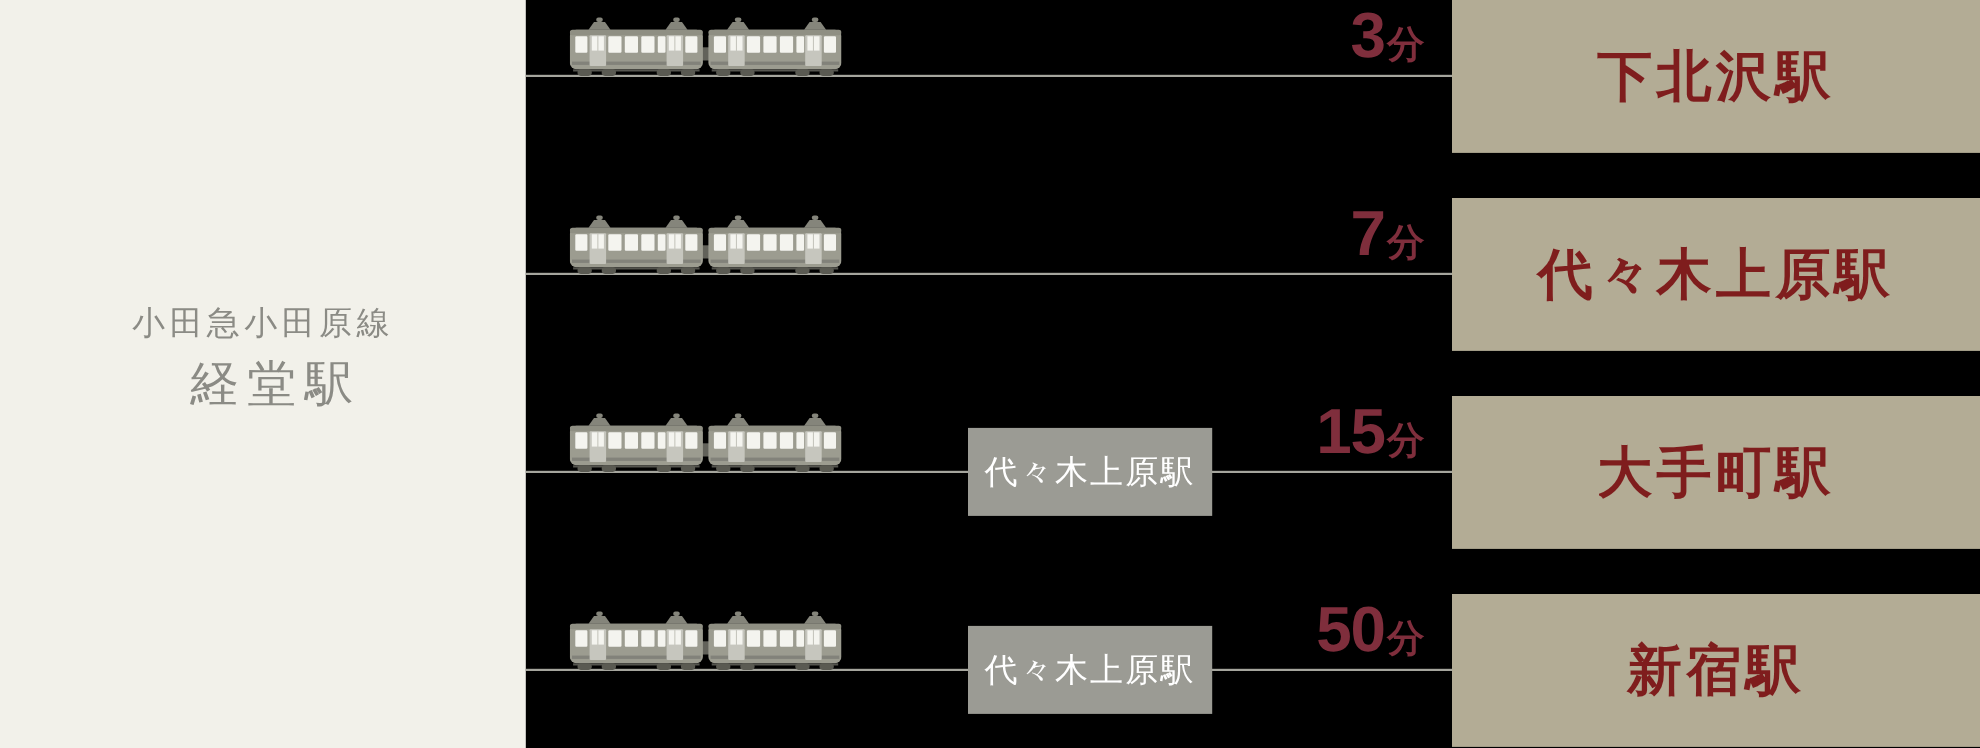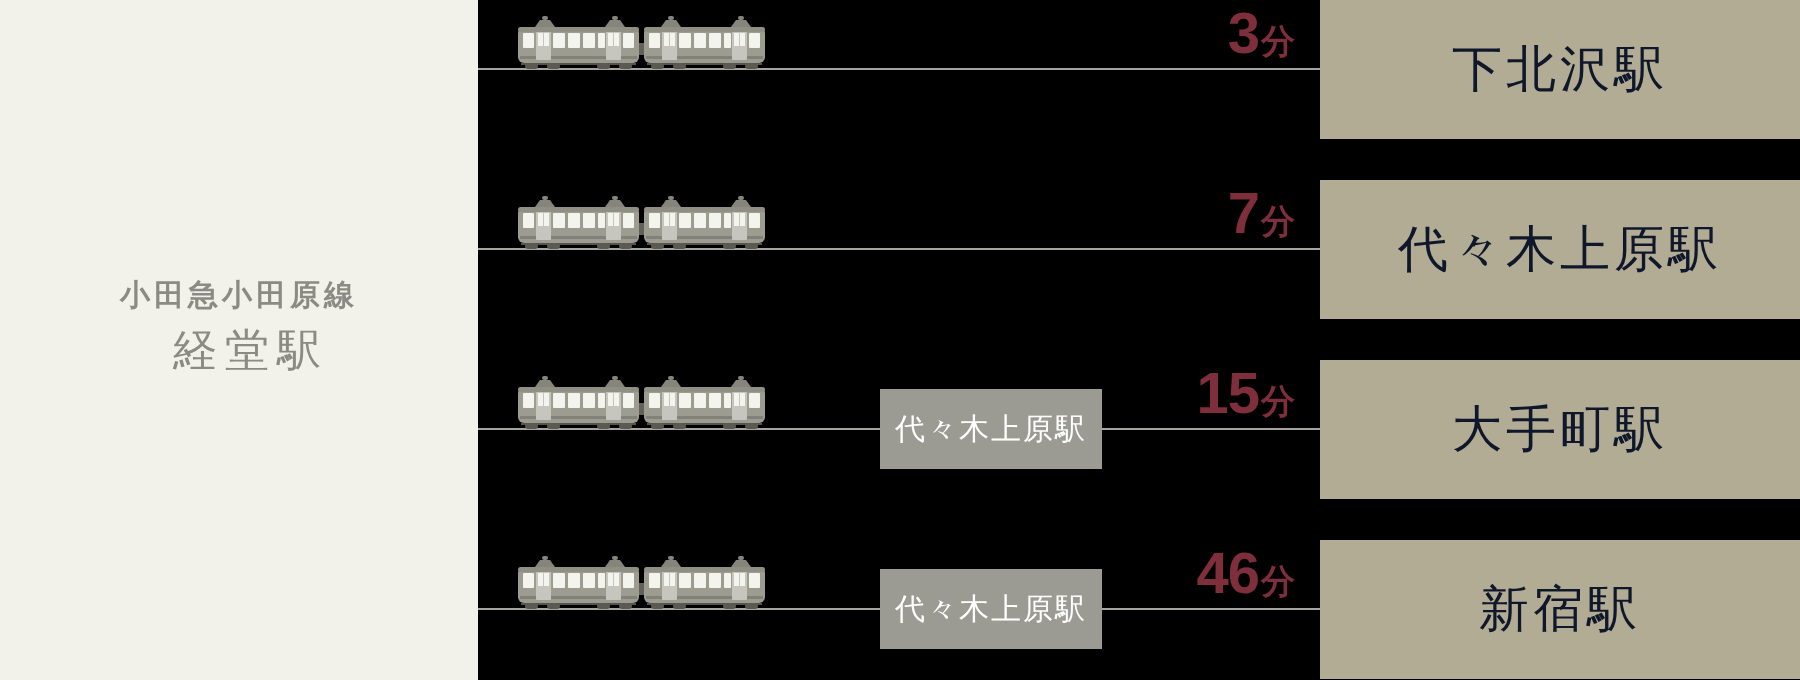--- a/index.html
+++ b/index.html
@@ -24,21 +24,21 @@
     position: absolute;
     left: 0; top: 278px;
     width: 100%;
     text-align: center;
     color: #8b8b85;
   }
   .origin-line-name {
     font-size: 30px;
     line-height: 34px;
     letter-spacing: 4px;
-    font-weight: 700;
+    font-weight: 400;
   }
   .origin-station-name {
     margin-top: 12px;
     font-size: 44px;
     line-height: 52px;
     letter-spacing: 8px;
     font-weight: 400;
     padding-left: 24px;
   }
 
@@ -115,24 +115,24 @@
   .destination-box {
     width: 480px;
     height: 139px;
     margin-bottom: 41px;
     background: #b3ac95;
     display: flex;
     align-items: center;
     justify-content: center;
   }
   .destination-label {
-    color: #0f172a;
+    color: #7f1d1d;
     font-size: 50px;
     letter-spacing: 4px;
-    font-weight: 400;
+    font-weight: 700;
     white-space: nowrap;
   }
 
   .svg-defs { position: absolute; width: 0; height: 0; overflow: hidden; }
 </style>
 </head>
 <body>
 
 <svg class="svg-defs" xmlns="http://www.w3.org/2000/svg" aria-hidden="true">
   <defs>
@@ -217,21 +217,21 @@
 
   <div class="route-row r3">
     <div class="rail-line"></div>
     <svg class="train" viewBox="0 0 247 54">
         <use href="#train-icon-def"></use>
       </svg>
     <div class="via-badge">
       <span class="via-label">代々木上原駅</span>
     </div>
     <div class="time-label">
-      <span class="time-value">46</span>
+      <span class="time-value">50</span>
       <span class="time-unit">分</span>
     </div>
   </div>
 
   <div class="destination-column">
     <div class="destination-box">
       <span class="destination-label">下北沢駅</span>
     </div>
     <div class="destination-box">
       <span class="destination-label">代々木上原駅</span>

